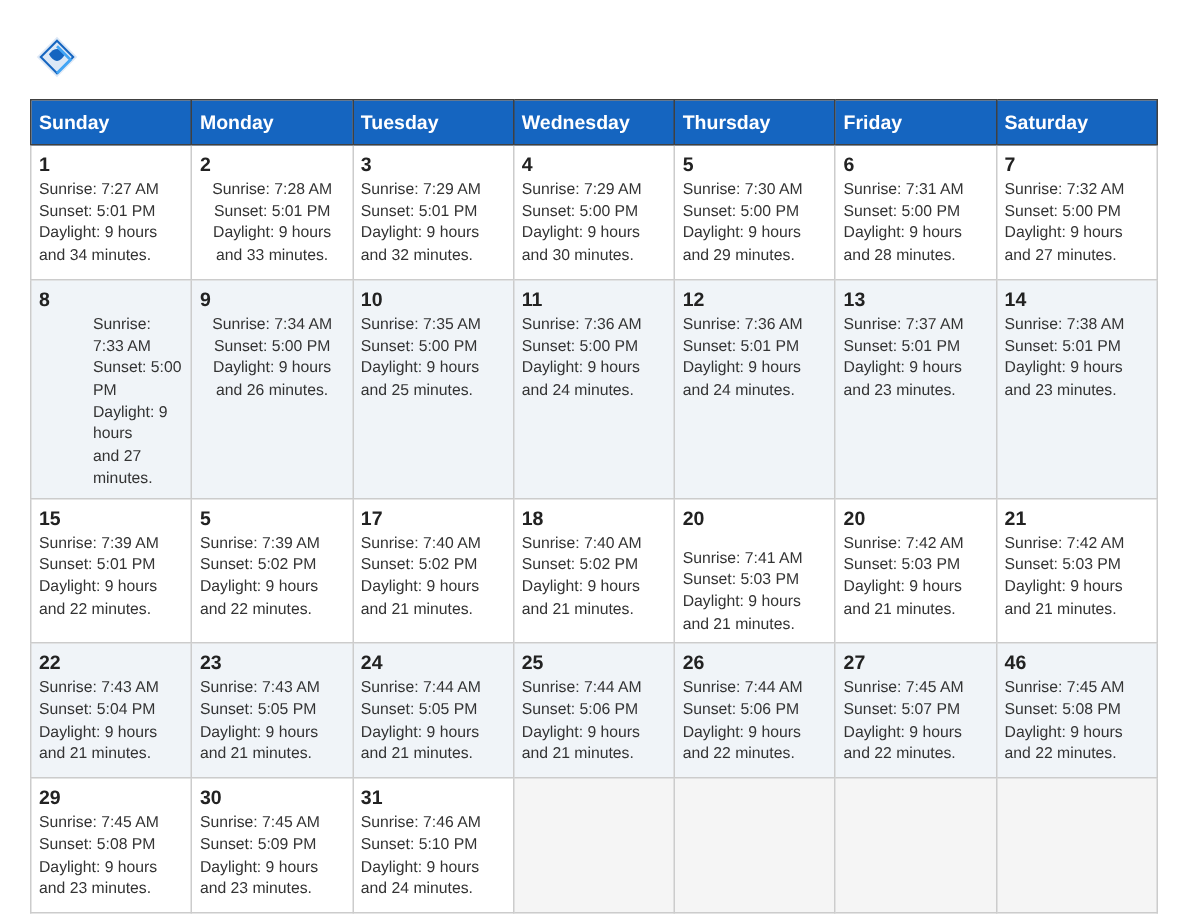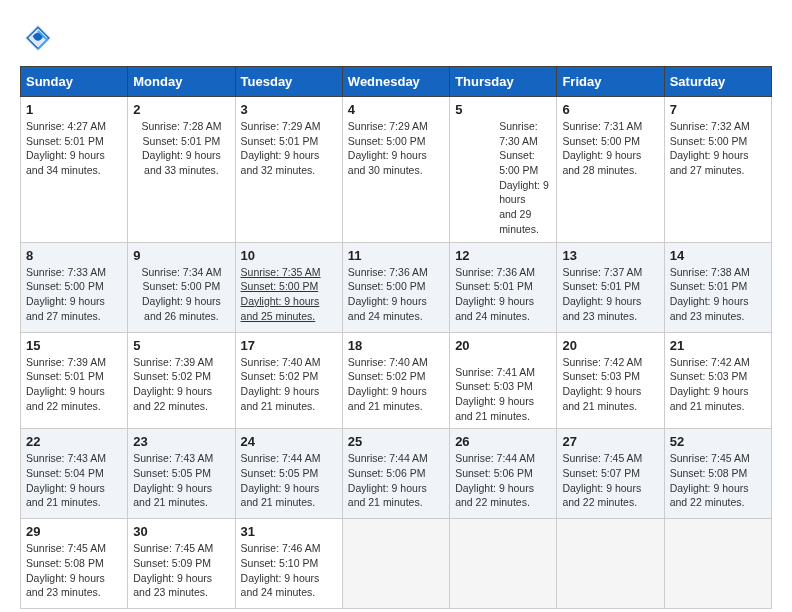--- a/index.html
+++ b/index.html
@@ -119,21 +119,21 @@
         <th>Wednesday</th>
         <th>Thursday</th>
         <th>Friday</th>
         <th>Saturday</th>
       </tr>
   </thead>
   <tbody id="calendar-body">
   <tr>
         <td>
           <span class="day-number">1</span>
-          <div class="day-info" style="white-space: pre-line;">Sunrise: 4:27 AM
+          <div class="day-info" style="white-space: pre-line;">Sunrise: 7:27 AM
 Sunset: 5:01 PM
 Daylight: 9 hours
 and 34 minutes.</div>
         </td>
         <td>
           <span class="day-number">2</span>
           <div class="day-info" style="white-space: pre-line; text-align: center;">Sunrise: 7:28 AM
 Sunset: 5:01 PM
 Daylight: 9 hours
 and 33 minutes.</div>
@@ -147,21 +147,21 @@
         </td>
         <td>
           <span class="day-number">4</span>
           <div class="day-info" style="white-space: pre-line;">Sunrise: 7:29 AM
 Sunset: 5:00 PM
 Daylight: 9 hours
 and 30 minutes.</div>
         </td>
         <td>
           <span class="day-number">5</span>
-          <div class="day-info" style="white-space: pre-line; margin-left: 44px;">Sunrise: 7:30 AM
+          <div class="day-info" style="white-space: pre-line;">Sunrise: 7:30 AM
 Sunset: 5:00 PM
 Daylight: 9 hours
 and 29 minutes.</div>
         </td>
         <td>
           <span class="day-number">6</span>
           <div class="day-info" style="white-space: pre-line;">Sunrise: 7:31 AM
 Sunset: 5:00 PM
 Daylight: 9 hours
 and 28 minutes.</div>
@@ -170,35 +170,35 @@
           <span class="day-number">7</span>
           <div class="day-info" style="white-space: pre-line;">Sunrise: 7:32 AM
 Sunset: 5:00 PM
 Daylight: 9 hours
 and 27 minutes.</div>
         </td>
       </tr>
       <tr>
         <td>
           <span class="day-number">8</span>
-          <div class="day-info" style="white-space: pre-line;">Sunrise: 7:33 AM
+          <div class="day-info" style="white-space: pre-line; margin-left: 36px;">Sunrise: 7:33 AM
 Sunset: 5:00 PM
 Daylight: 9 hours
 and 27 minutes.</div>
         </td>
         <td>
           <span class="day-number">9</span>
           <div class="day-info" style="white-space: pre-line; text-align: center;">Sunrise: 7:34 AM
 Sunset: 5:00 PM
 Daylight: 9 hours
 and 26 minutes.</div>
         </td>
         <td>
           <span class="day-number">10</span>
-          <div class="day-info" style="white-space: pre-line; text-decoration: underline;">Sunrise: 7:35 AM
+          <div class="day-info" style="white-space: pre-line;">Sunrise: 7:35 AM
 Sunset: 5:00 PM
 Daylight: 9 hours
 and 25 minutes.</div>
         </td>
         <td>
           <span class="day-number">11</span>
           <div class="day-info" style="white-space: pre-line;">Sunrise: 7:36 AM
 Sunset: 5:00 PM
 Daylight: 9 hours
 and 24 minutes.</div>
@@ -313,21 +313,21 @@
 and 22 minutes.</div>
         </td>
         <td>
           <span class="day-number">27</span>
           <div class="day-info" style="white-space: pre-line;">Sunrise: 7:45 AM
 Sunset: 5:07 PM
 Daylight: 9 hours
 and 22 minutes.</div>
         </td>
         <td>
-          <span class="day-number">52</span>
+          <span class="day-number">46</span>
           <div class="day-info" style="white-space: pre-line;">Sunrise: 7:45 AM
 Sunset: 5:08 PM
 Daylight: 9 hours
 and 22 minutes.</div>
         </td>
       </tr>
       <tr>
         <td>
           <span class="day-number">29</span>
           <div class="day-info" style="white-space: pre-line;">Sunrise: 7:45 AM

